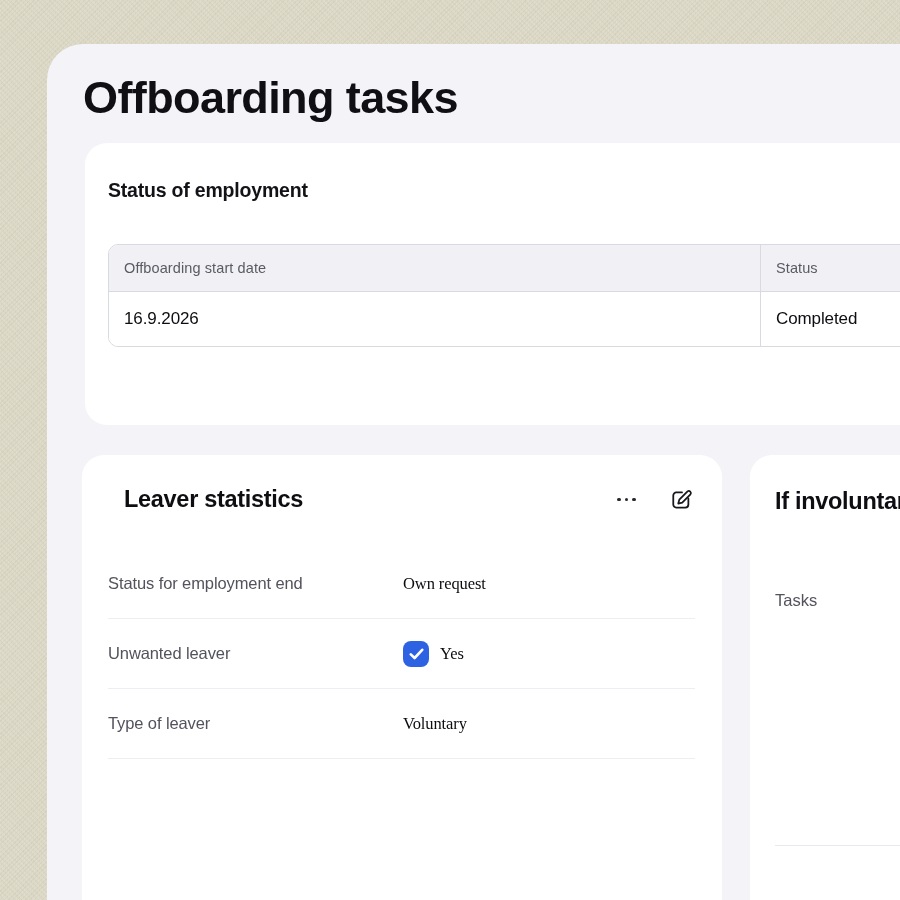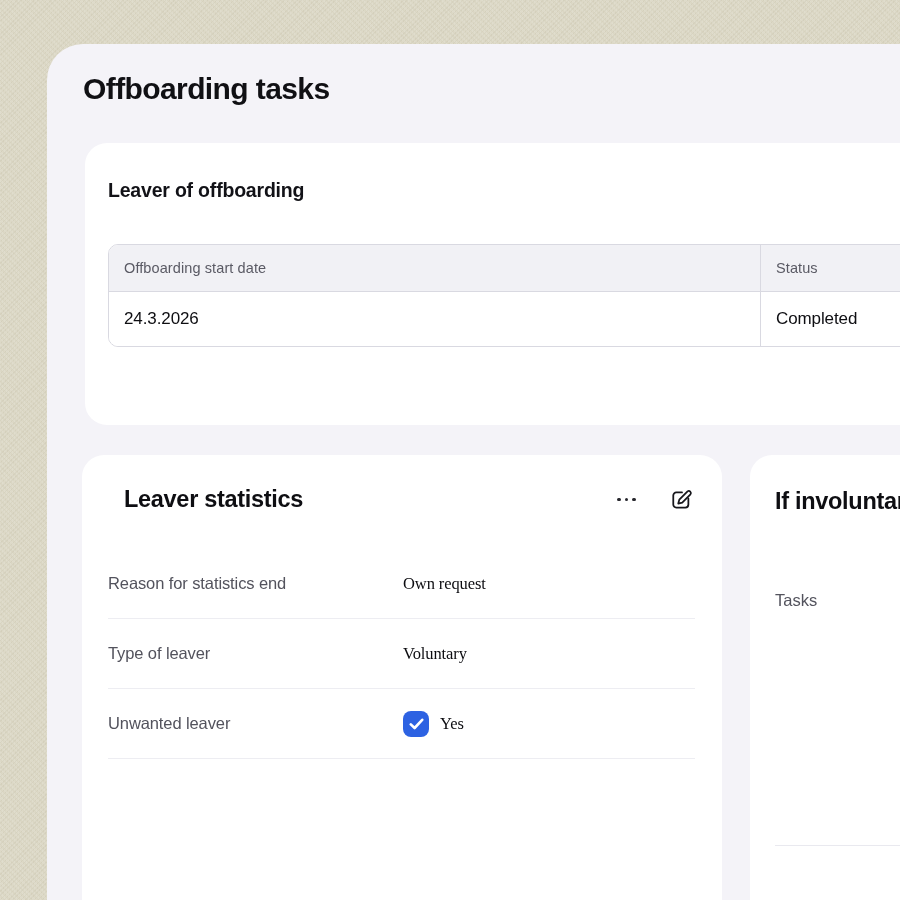--- a/index.html
+++ b/index.html
@@ -14,21 +14,21 @@
       repeating-linear-gradient(90deg, rgba(255,255,255,0.07) 0 1px, rgba(0,0,0,0) 1px 2px);
   }
 
   .panel {
     position:absolute; left:47px; top:44px; width:890px; height:890px;
     background:#f4f3f8; border-radius:36px 8px 0 0;
   }
 
   .page-title {
     position:absolute; left:36px; top:27px;
-    font-size:30px; font-weight:700; color:#101014; letter-spacing:-0.6px;
+    font-size:45px; font-weight:700; color:#101014; letter-spacing:-0.6px;
     line-height:1.2; white-space:nowrap;
   }
 
   .card { position:absolute; background:#ffffff; border-radius:22px; }
 
   
   .card-status { left:38px; top:99px; width:880px; height:282px; }
   .card-status h2 {
     position:absolute; left:23px; top:36px;
     font-size:19.5px; font-weight:700; color:#121217; letter-spacing:-0.2px;
@@ -88,28 +88,28 @@
   .inv-divider { position:absolute; left:25px; width:300px; top:390px; height:1px; background:#e9e9ef; }
 </style>
 </head>
 <body>
 
 <div class="panel">
 
   <div class="page-title">Offboarding tasks</div>
 
   <section class="card card-status">
-    <h2>Leaver of offboarding</h2>
+    <h2>Status of employment</h2>
     <div class="ob-table">
       <div class="ob-row header">
         <div class="ob-cell col1">Offboarding start date</div>
         <div class="ob-cell col2">Status</div>
       </div>
       <div class="ob-row value">
-        <div class="ob-cell col1">24.3.2026</div>
+        <div class="ob-cell col1">16.9.2026</div>
         <div class="ob-cell col2">Completed</div>
       </div>
     </div>
   </section>
 
   <section class="card card-leaver">
     <div class="leaver-header">
       <h2>Leaver statistics</h2>
       <div class="leaver-actions">
         <button class="icon-btn">
@@ -123,37 +123,37 @@
           <svg width="25" height="25" viewBox="0 0 24 24" fill="none" stroke="#17171c" stroke-width="1.7" stroke-linecap="round" stroke-linejoin="round">
             <path d="M12.5 5.2H7A2.9 2.9 0 0 0 4.1 8.1v8.7A2.9 2.9 0 0 0 7 19.7h8.7a2.9 2.9 0 0 0 2.9-2.9V11"></path>
             <path d="M17.8 4.2a2 2 0 0 1 2.8 2.8l-7.9 7.9-3.8 1 1-3.8z"></path>
           </svg>
         </button>
       </div>
     </div>
 
     <div class="stat-rows">
       <div class="stat-row">
-        <div class="stat-label">Reason for statistics end</div>
+        <div class="stat-label">Status for employment end</div>
         <div class="stat-value">Own request</div>
-      </div>
-      <div class="stat-row">
-        <div class="stat-label">Type of leaver</div>
-        <div class="stat-value">Voluntary</div>
       </div>
       <div class="stat-row">
         <div class="stat-label">Unwanted leaver</div>
         <div class="stat-value-wrap">
           <button class="checkbox" aria-checked="true" role="checkbox">
             <svg width="15" height="12" viewBox="0 0 15 12" fill="none" stroke="#ffffff" stroke-width="2.6" stroke-linecap="round" stroke-linejoin="round">
               <polyline points="1.8,6.4 5.6,10 13.2,1.8"></polyline>
             </svg>
           </button>
           <span class="stat-value">Yes</span>
         </div>
+      </div>
+      <div class="stat-row">
+        <div class="stat-label">Type of leaver</div>
+        <div class="stat-value">Voluntary</div>
       </div>
     </div>
   </section>
 
   <section class="card card-involuntary">
     <h2>If involuntary</h2>
     <div class="tasks-label">Tasks</div>
     <div class="inv-divider"></div>
   </section>
 

